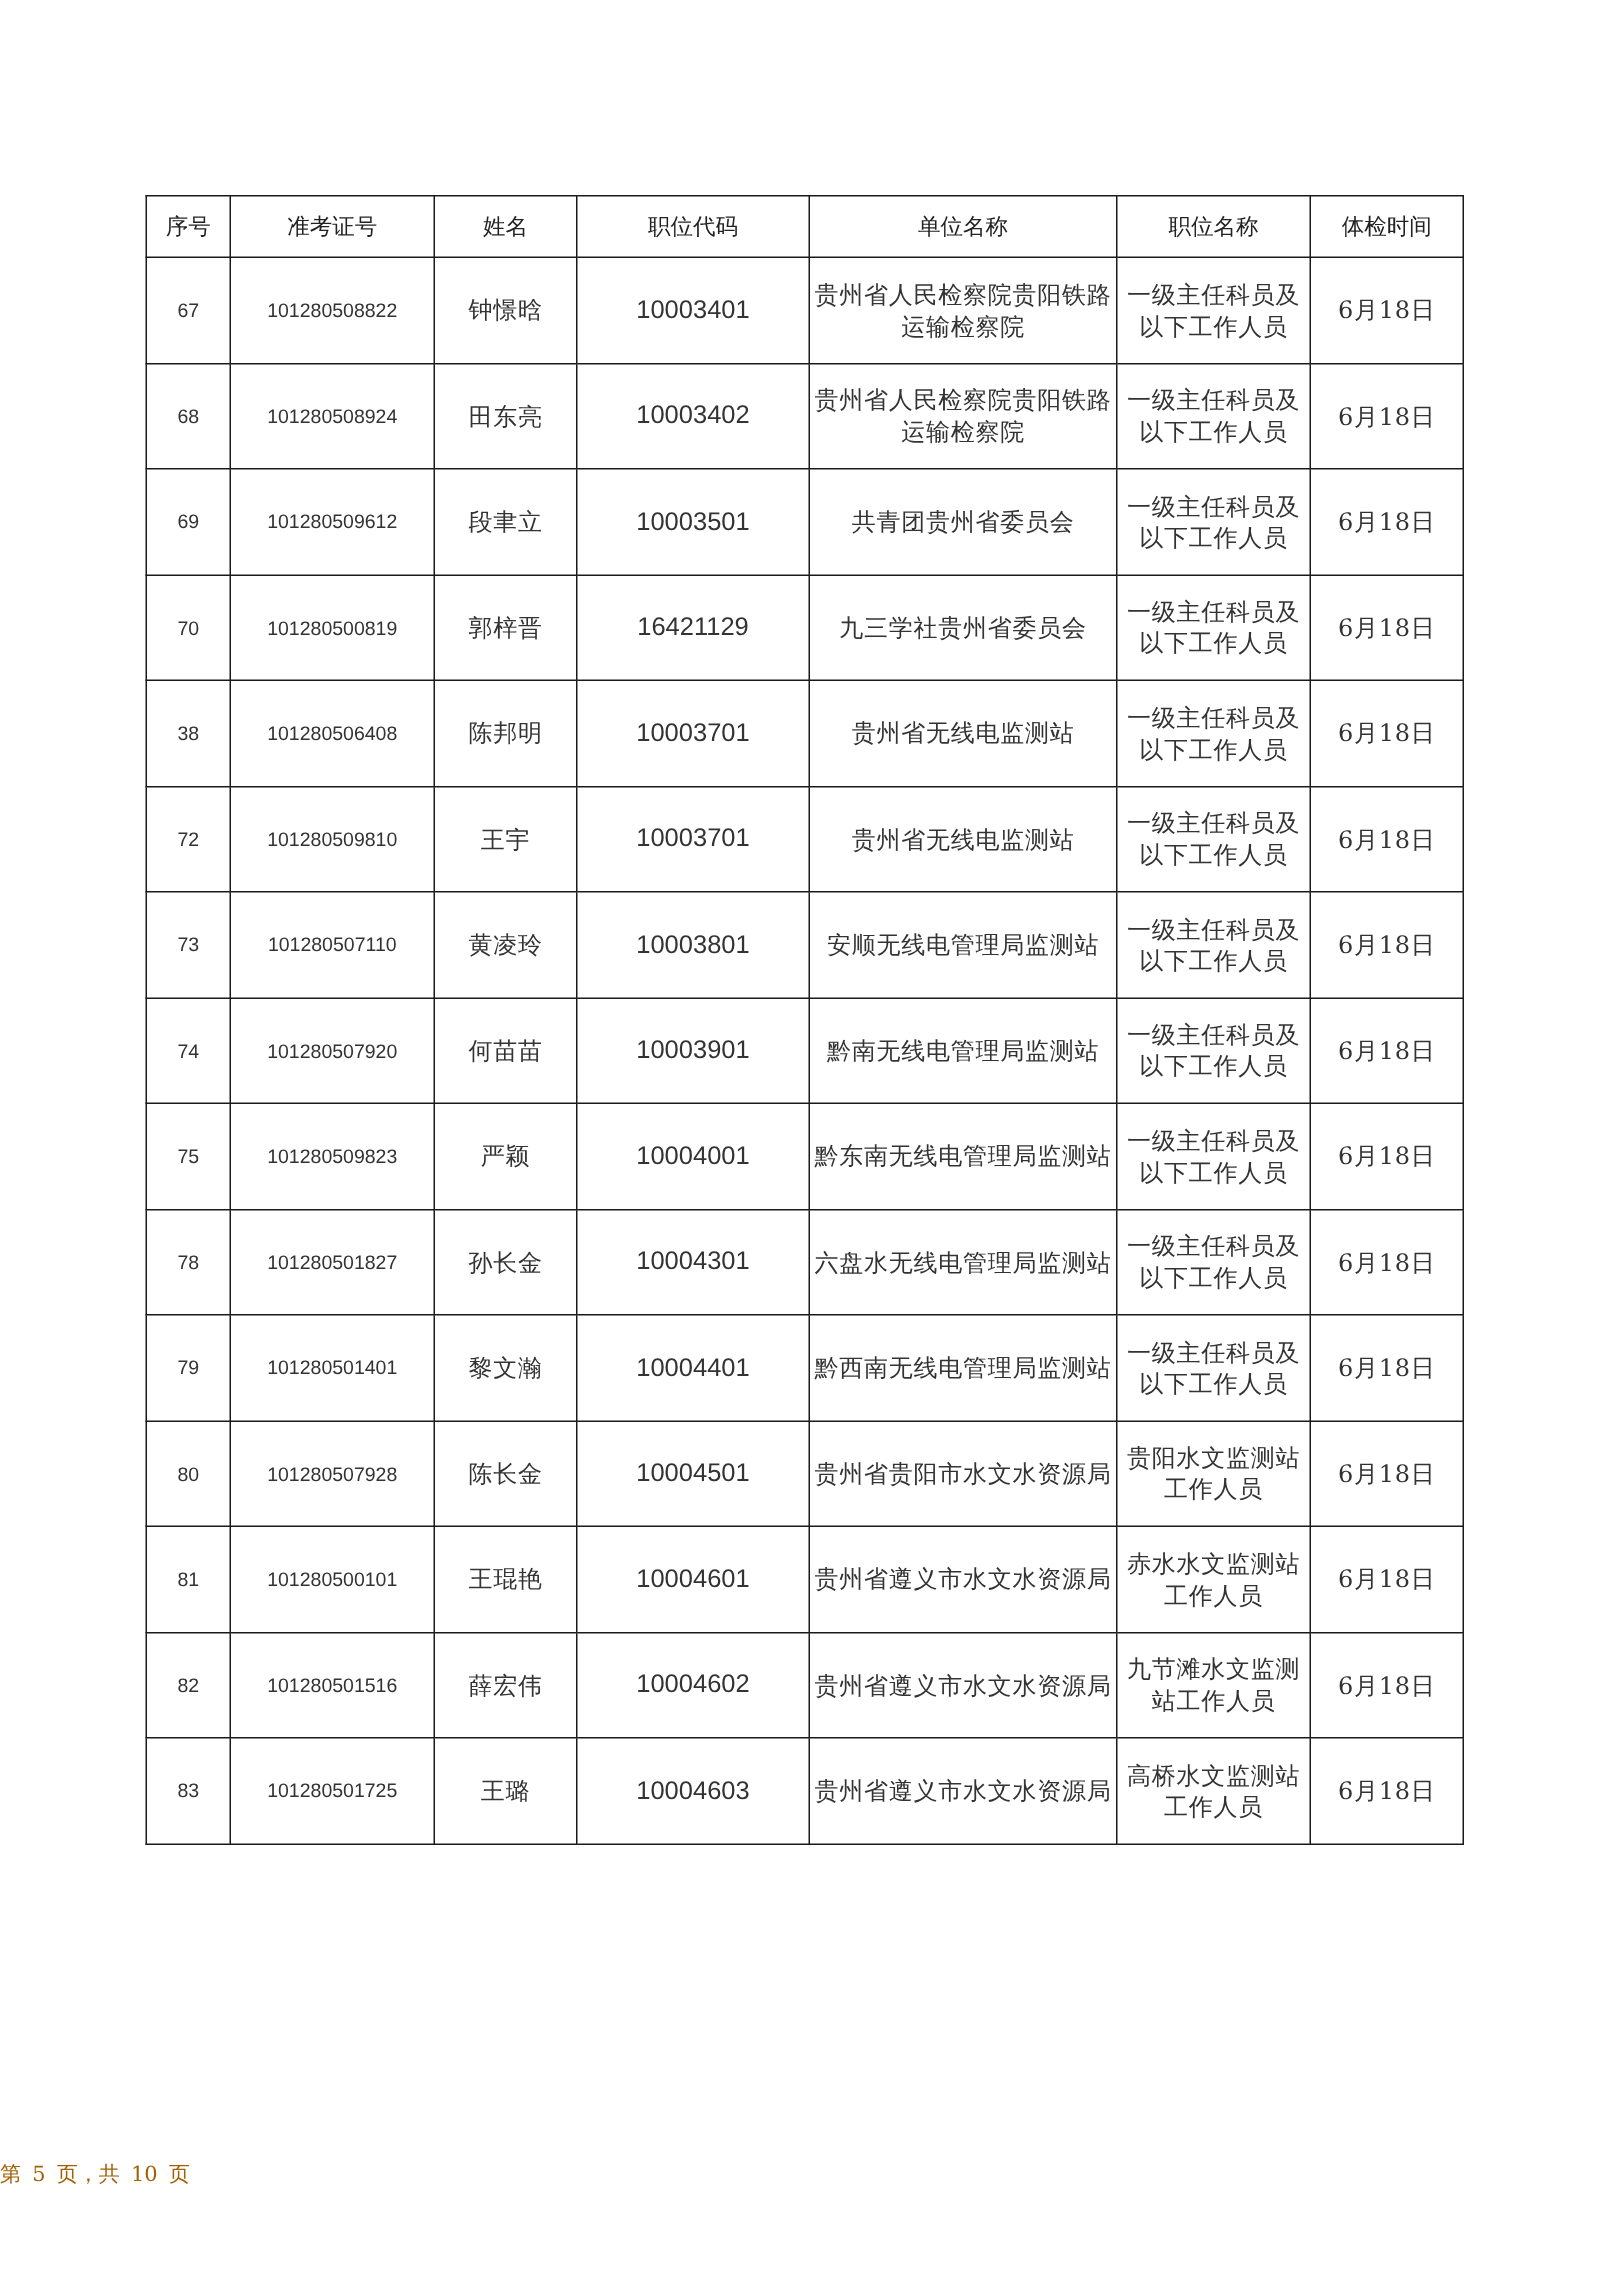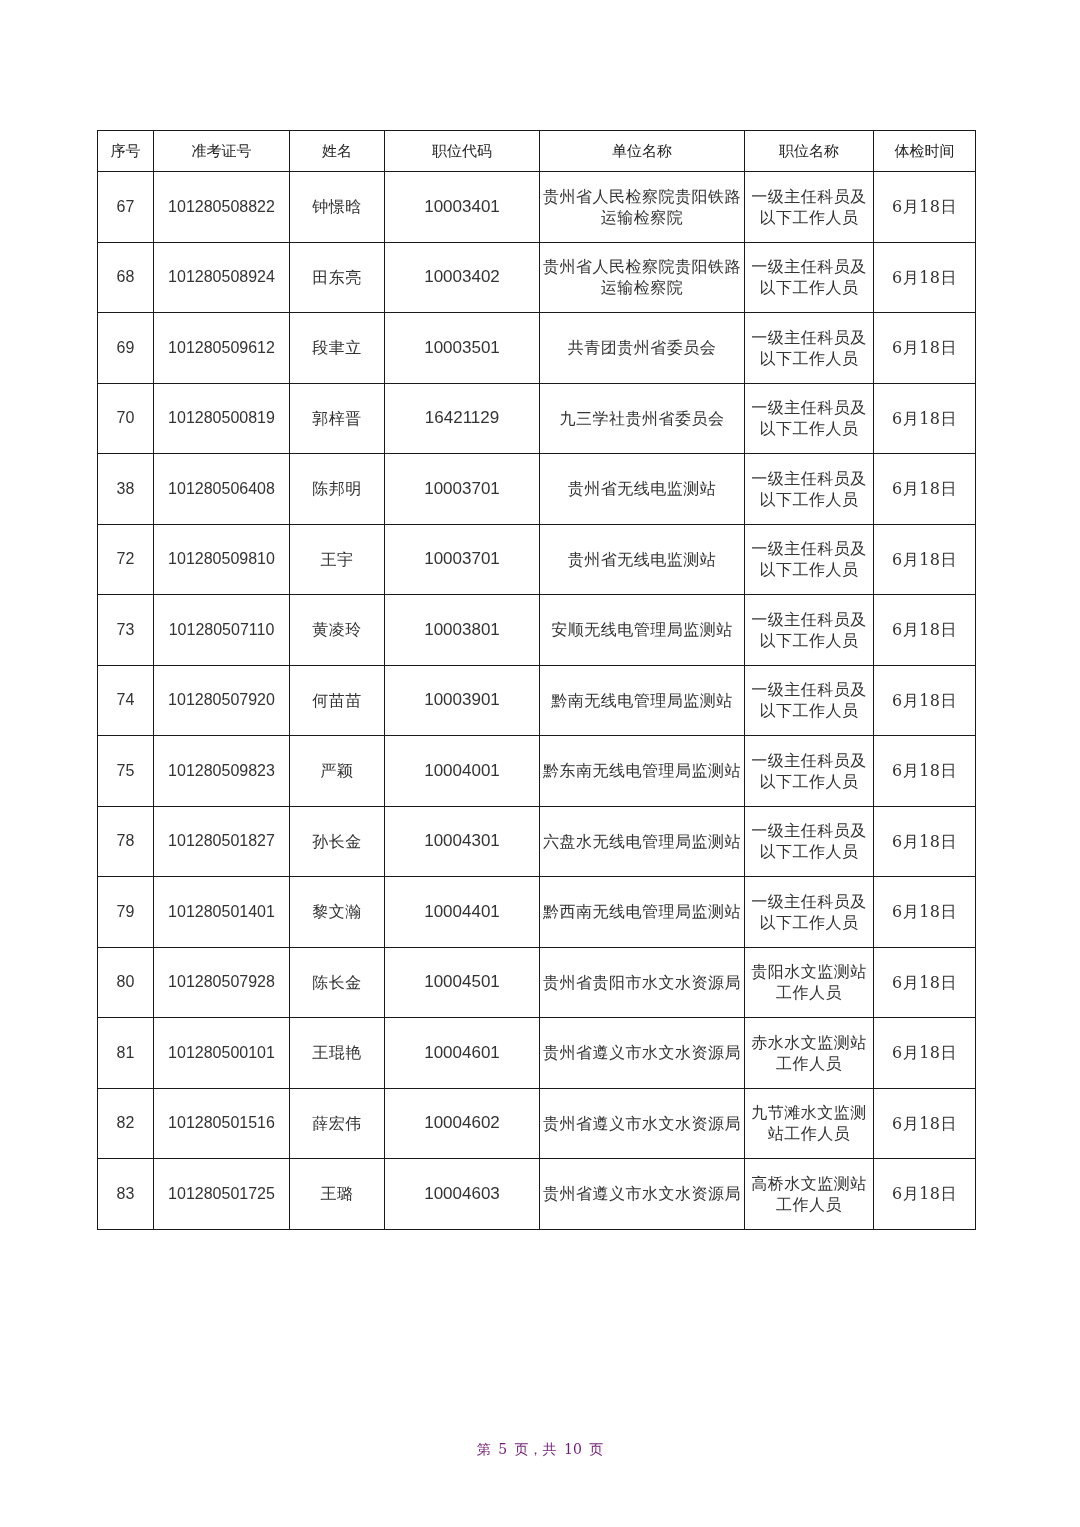--- a/index.html
+++ b/index.html
@@ -40,44 +40,44 @@
       font-family: "DejaVu Sans", sans-serif;
       font-weight: normal;
       font-size: 15px;
       color: #222222;
     }
     table.roster td {
       height: 69.5px;
     }
     .c-seq, .c-ticket {
       font-family: "Liberation Sans", sans-serif;
-      font-size: 16px;
+      font-size: 13px;
       color: #111111;
     }
     .c-name, .c-unit, .c-post, .c-date {
       font-family: "DejaVu Serif", serif;
       font-size: 16px;
       line-height: 21px;
       color: #333333;
       letter-spacing: 0.5px;
     }
     .c-code {
       font-family: Liberation Sans, sans-serif;
       font-size: 17px;
       color: #444444;
     }
     .footer {
       position: absolute;
       left: 0;
       width: 1080px;
       top: 1441px;
-      text-align: center;
+      text-align: left;
       font-family: "DejaVu Serif", serif;
       font-size: 14px;
-      color: #701a75;
+      color: #a16207;
       word-spacing: 3px;
     }
   </style>
 </head>
 <body>
 
 <div class="page">
   <table class="roster">
     <colgroup>
       <col style="width:56px">

